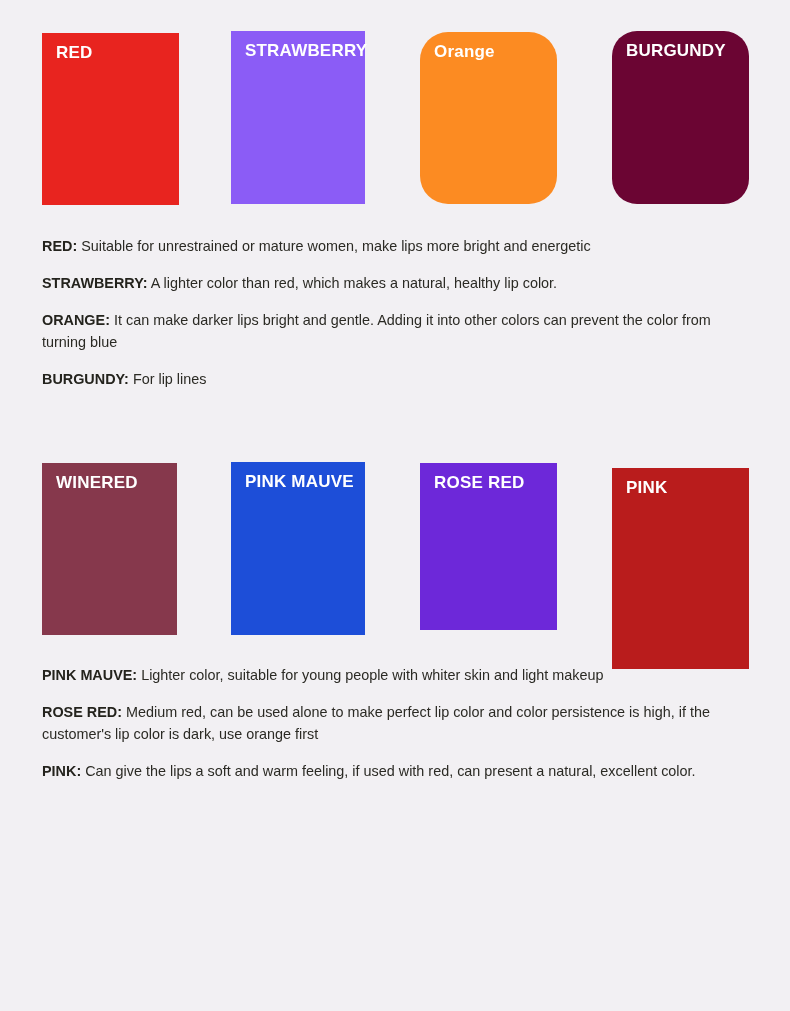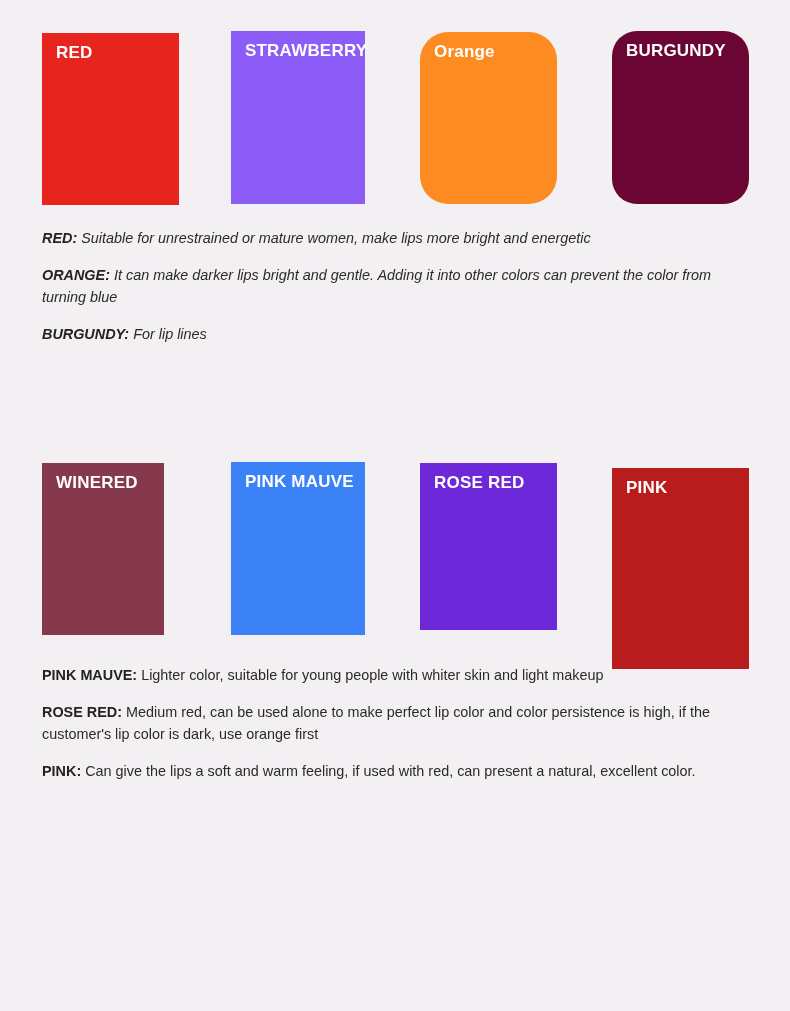--- a/index.html
+++ b/index.html
@@ -47,21 +47,21 @@
     white-space: nowrap;
     line-height: 1.2;
   }
 
   
   .desc-block {
     position: absolute;
     left: 42px;
     width: 712px;
   }
-  #desc-block-1 { top: 228px; font-style: italic; }
+  #desc-block-1 { top: 236px; }
   #desc-block-2 { top: 665px; }
 
   .desc-item {
     color: #2b2a24;
     font-family: "Liberation Sans", sans-serif;
     font-size: 14.4px;
     line-height: 1.52;
     margin: 0 0 15px 0;
     text-align: left;
   }
@@ -90,29 +90,30 @@
       <div class="swatch" style="left: 420px; top: 32px; width: 137px; height: 172px; background: rgb(252, 139, 34); border-radius: 28px;">
         <span class="swatch-label">Orange</span>
       </div>
       <div class="swatch" style="left: 612px; top: 31px; width: 137px; height: 173px; background: rgb(107, 5, 51); border-radius: 25px;">
         <span class="swatch-label">BURGUNDY</span>
       </div>
     </div>
 
   <div class="desc-block" id="desc-block-1">
       <p class="desc-item"><span class="desc-term">RED:</span> <span class="desc-text">Suitable for unrestrained or mature women, make lips more bright and energetic</span></p>
+      <p class="desc-item"><span class="desc-term">STRAWBERRY:</span> <span class="desc-text">A lighter color than red, which makes a natural, healthy lip color.</span></p>
       <p class="desc-item"><span class="desc-term">ORANGE:</span> <span class="desc-text">It can make darker lips bright and gentle. Adding it into other colors can prevent the color from turning blue</span></p>
       <p class="desc-item"><span class="desc-term">BURGUNDY:</span> <span class="desc-text">For lip lines</span></p>
     </div>
 
   <div class="swatch-row" id="swatch-row-2">
-      <div class="swatch" style="left: 42px; top: 33px; width: 122px; height: 172px; background: rgb(134, 56, 76); padding-left: 7px;">
+      <div class="swatch" style="left: 42px; top: 33px; width: 135px; height: 172px; background: rgb(134, 56, 76); padding-left: 7px;">
         <span class="swatch-label">WINERED</span>
       </div>
-      <div class="swatch" style="left: 231px; top: 32px; width: 134px; height: 173px; background: #3b82f6;">
+      <div class="swatch" style="left: 231px; top: 32px; width: 134px; height: 173px; background: #1d4ed8;">
         <span class="swatch-label">PINK MAUVE</span>
       </div>
       <div class="swatch" style="left: 420px; top: 33px; width: 137px; height: 167px; background: #6d28d9;">
         <span class="swatch-label">ROSE RED</span>
       </div>
       <div class="swatch" style="left: 612px; top: 38px; width: 137px; height: 201px; background: #b91c1c;">
         <span class="swatch-label">PINK</span>
       </div>
     </div>
 

